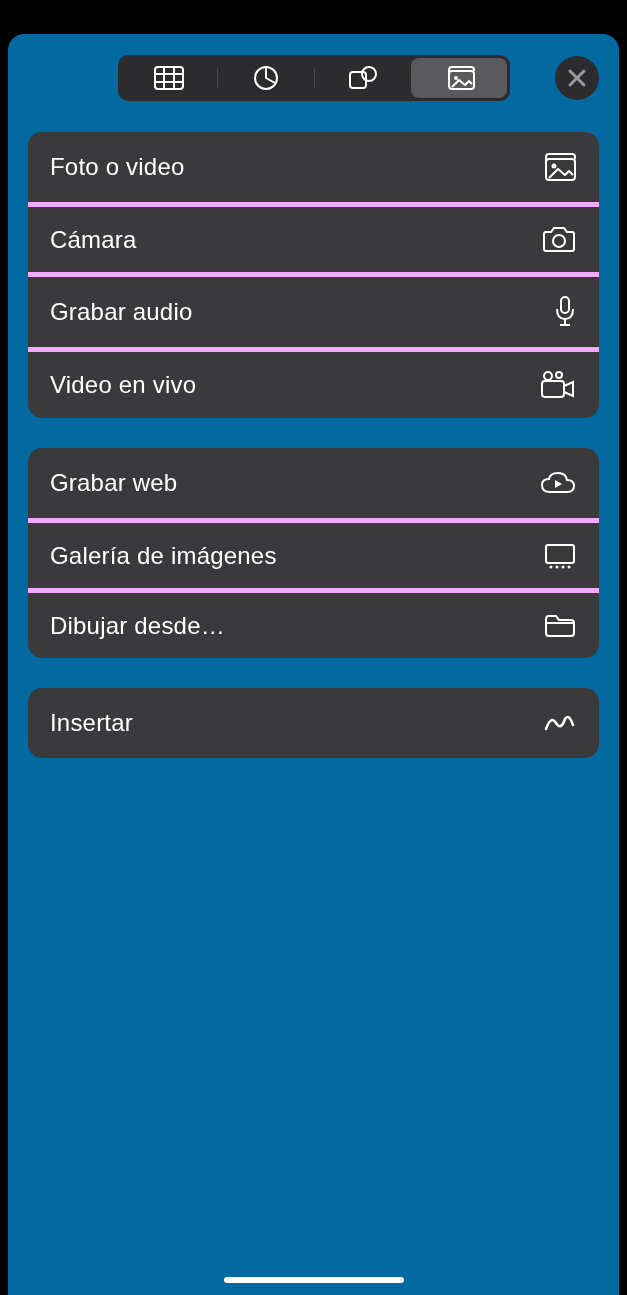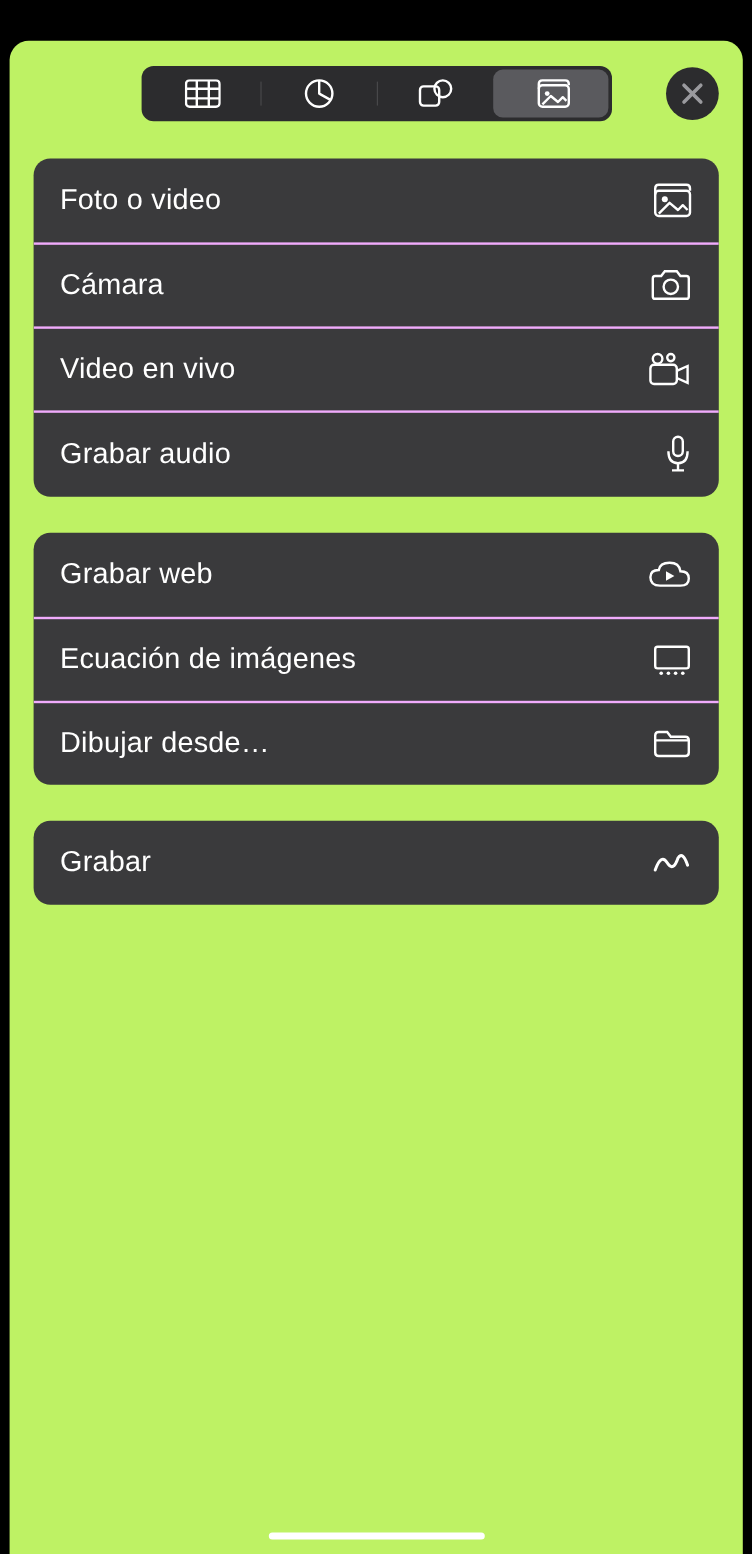--- a/index.html
+++ b/index.html
@@ -14,21 +14,21 @@
       font-family: -apple-system, BlinkMacSystemFont, "Segoe UI", sans-serif;
       overflow: hidden;
       position: relative;
     }
     .sheet {
       position: absolute;
       top: 34px;
       left: 8px;
       right: 8px;
       bottom: 0;
-      background: #bef264;
+      background: #0369a1;
       border-radius: 16px 16px 0 0;
       padding-top: 20px;
     }
     .header {
       display: flex;
       align-items: center;
       justify-content: center;
       position: relative;
       padding: 0 20px;
       height: 48px;
@@ -82,21 +82,21 @@
     }
     .row {
       display: flex;
       align-items: center;
       justify-content: space-between;
       padding: 18px 22px;
       cursor: pointer;
       min-height: 70px;
     }
     .row + .row {
-      border-top: 2px solid #f0abfc;
+      border-top: 5px solid #f0abfc;
     }
     .row-label {
       color: #fff;
       font-size: 24px;
       font-weight: 400;
       letter-spacing: 0.2px;
     }
     .row-icon {
       color: #fff;
       display: flex;
@@ -188,55 +188,55 @@
       <div class="row">
         <span class="row-label">Cámara</span>
         <span class="row-icon">
           <svg width="36" height="28" viewBox="0 0 36 28" fill="none" stroke="#fff" stroke-width="2">
             <path d="M3 8 Q3 6 5 6 L10 6 L13 2 L23 2 L26 6 L31 6 Q33 6 33 8 L33 23 Q33 25 31 25 L5 25 Q3 25 3 23 Z"></path>
             <circle cx="18" cy="15" r="6"></circle>
           </svg>
         </span>
       </div>
       <div class="row">
+        <span class="row-label">Grabar audio</span>
+        <span class="row-icon">
+          <svg width="24" height="34" viewBox="0 0 24 34" fill="none" stroke="#fff" stroke-width="2">
+            <rect x="8" y="2" width="8" height="16" rx="4"></rect>
+            <path d="M4 14 Q4 24 12 24 Q20 24 20 14"></path>
+            <line x1="12" y1="24" x2="12" y2="30"></line>
+            <line x1="7" y1="30" x2="17" y2="30"></line>
+          </svg>
+        </span>
+      </div>
+      <div class="row">
         <span class="row-label">Video en vivo</span>
         <span class="row-icon">
           <svg width="38" height="30" viewBox="0 0 38 30" fill="none" stroke="#fff" stroke-width="2">
             <circle cx="9" cy="6" r="4"></circle>
             <circle cx="20" cy="5" r="3"></circle>
             <rect x="3" y="11" width="22" height="16" rx="3"></rect>
             <path d="M25 16 L34 12 L34 26 L25 22"></path>
           </svg>
         </span>
       </div>
-      <div class="row">
-        <span class="row-label">Grabar audio</span>
-        <span class="row-icon">
-          <svg width="24" height="34" viewBox="0 0 24 34" fill="none" stroke="#fff" stroke-width="2">
-            <rect x="8" y="2" width="8" height="16" rx="4"></rect>
-            <path d="M4 14 Q4 24 12 24 Q20 24 20 14"></path>
-            <line x1="12" y1="24" x2="12" y2="30"></line>
-            <line x1="7" y1="30" x2="17" y2="30"></line>
-          </svg>
-        </span>
-      </div>
     </div>
 
     <div class="group">
       <div class="row">
         <span class="row-label">Grabar web</span>
         <span class="row-icon">
           <svg width="38" height="26" viewBox="0 0 38 26" fill="none" stroke="#fff" stroke-width="2">
             <path d="M11 22 Q3 22 3 15 Q3 9 10 9 Q11 3 19 3 Q27 3 28 10 Q35 10 35 16 Q35 22 28 22 Z"></path>
             <path d="M16 10 L16 18 L23 14 Z" fill="#fff" stroke="none"></path>
           </svg>
         </span>
       </div>
       <div class="row">
-        <span class="row-label">Ecuación de imágenes</span>
+        <span class="row-label">Galería de imágenes</span>
         <span class="row-icon">
           <svg width="34" height="28" viewBox="0 0 34 28" fill="none" stroke="#fff" stroke-width="2">
             <rect x="3" y="3" width="28" height="18" rx="2"></rect>
             <circle cx="8" cy="25" r="1.5" fill="#fff" stroke="none"></circle>
             <circle cx="14" cy="25" r="1.5" fill="#fff" stroke="none"></circle>
             <circle cx="20" cy="25" r="1.5" fill="#fff" stroke="none"></circle>
             <circle cx="26" cy="25" r="1.5" fill="#fff" stroke="none"></circle>
           </svg>
         </span>
       </div>
@@ -246,21 +246,21 @@
           <svg width="34" height="26" viewBox="0 0 34 26" fill="none" stroke="#fff" stroke-width="2">
             <path d="M3 6 Q3 3 6 3 L13 3 L16 7 L28 7 Q31 7 31 10 L31 20 Q31 23 28 23 L6 23 Q3 23 3 20 Z"></path>
             <line x1="3" y1="10" x2="31" y2="10"></line>
           </svg>
         </span>
       </div>
     </div>
 
     <div class="group">
       <div class="row">
-        <span class="row-label">Grabar</span>
+        <span class="row-label">Insertar</span>
         <span class="row-icon">
           <svg width="34" height="24" viewBox="0 0 34 24" fill="none" stroke="#fff" stroke-width="2.5" stroke-linecap="round">
             <path d="M3 18 Q8 4 13 12 Q18 20 22 8 Q26 2 30 14"></path>
           </svg>
         </span>
       </div>
     </div>
 
   </div>
 </div>

